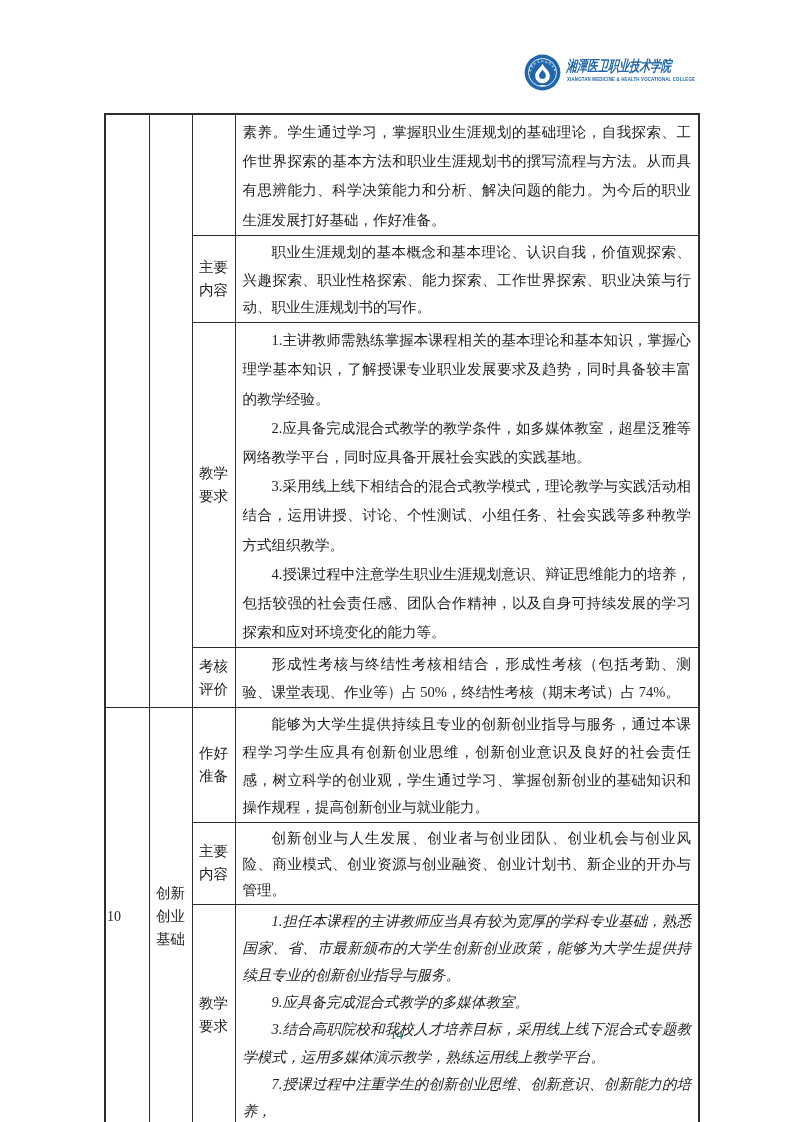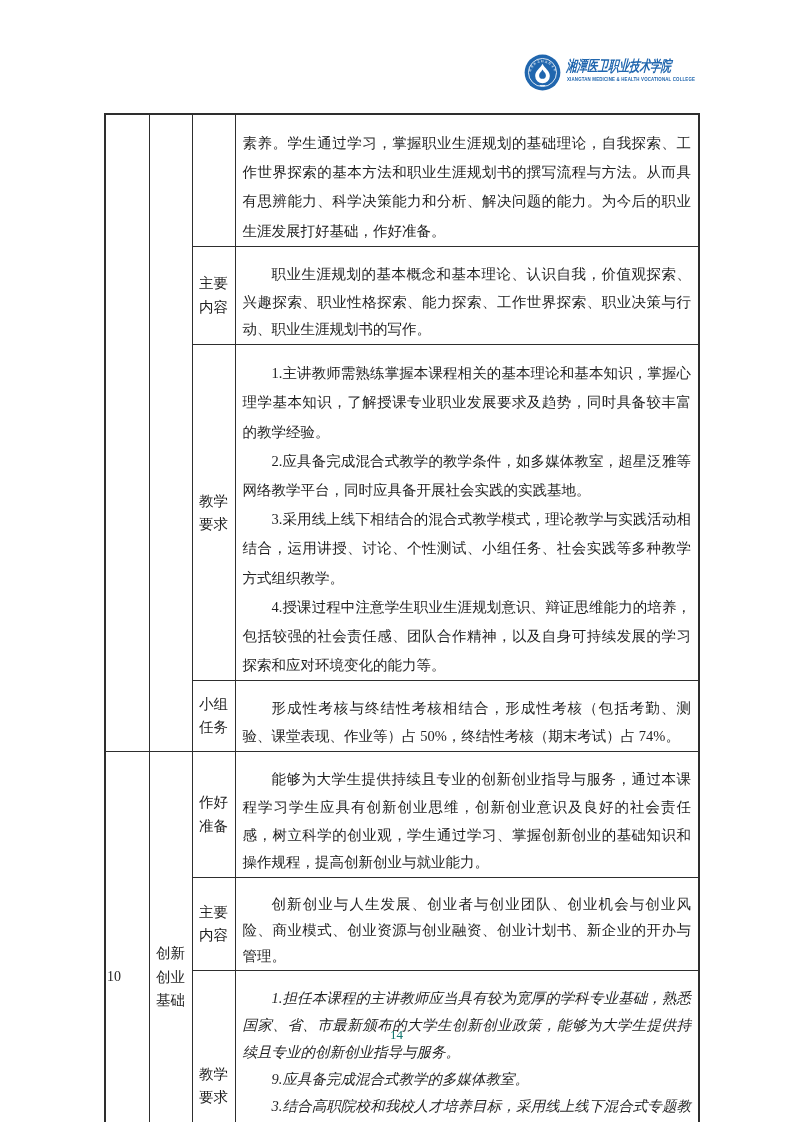--- a/index.html
+++ b/index.html
@@ -47,21 +47,21 @@
   td{vertical-align:middle;overflow:hidden;}
   td.no-cell{text-align:left;font-size:14px;}
   td.name-cell{text-align:center;}
   td.name-cell .w2,td.label-cell .w2{
     display:inline-block;width:2em;line-height:1.6;
     text-align:justify;text-align-last:justify;
   }
   td.label-cell{text-align:center;}
   td.content{
     vertical-align:top;
-    padding:14px 7px 0 7px;
+    padding:3px 7px 0 7px;
     text-align:justify;
   }
   td.content p{margin:0;}
   p.ind{text-indent:2em;}
   p.noind{text-indent:0;}
   .lhA{line-height:29.2px;}
   .lhB{line-height:27.8px;}
   .lhF{line-height:25.8px;}
   .lhG{line-height:27.2px;font-style:italic;}
   
@@ -130,21 +130,21 @@
         </td>
         <td class="content lhA">
           <p class="ind">1.主讲教师需熟练掌握本课程相关的基本理论和基本知识，掌握心理学基本知识，了解授课专业职业发展要求及趋势，同时具备较丰富的教学经验。</p>
           <p class="ind">2.应具备完成混合式教学的教学条件，如多媒体教室，超星泛雅等网络教学平台，同时应具备开展社会实践的实践基地。</p>
           <p class="ind">3.采用线上线下相结合的混合式教学模式，理论教学与实践活动相结合，运用讲授、讨论、个性测试、小组任务、社会实践等多种教学方式组织教学。</p>
           <p class="ind">4.授课过程中注意学生职业生涯规划意识、辩证思维能力的培养，包括较强的社会责任感、团队合作精神，以及自身可持续发展的学习探索和应对环境变化的能力等。</p>
         </td>
       </tr>
       <tr style="height:55px">
         <td class="label-cell">
-          <span class="w2">小组任务</span>
+          <span class="w2">考核评价</span>
         </td>
         <td class="content lhB">
           <p class="ind">形成性考核与终结性考核相结合，形成性考核（包括考勤、测验、课堂表现、作业等）占 50%，终结性考核（期末考试）占 74%。</p>
         </td>
       </tr>
 
       <tr style="height:113px">
         <td class="no-cell" rowspan="3">10</td>
         <td class="name-cell" rowspan="3">
           <span class="w2">创新创业基础</span>

